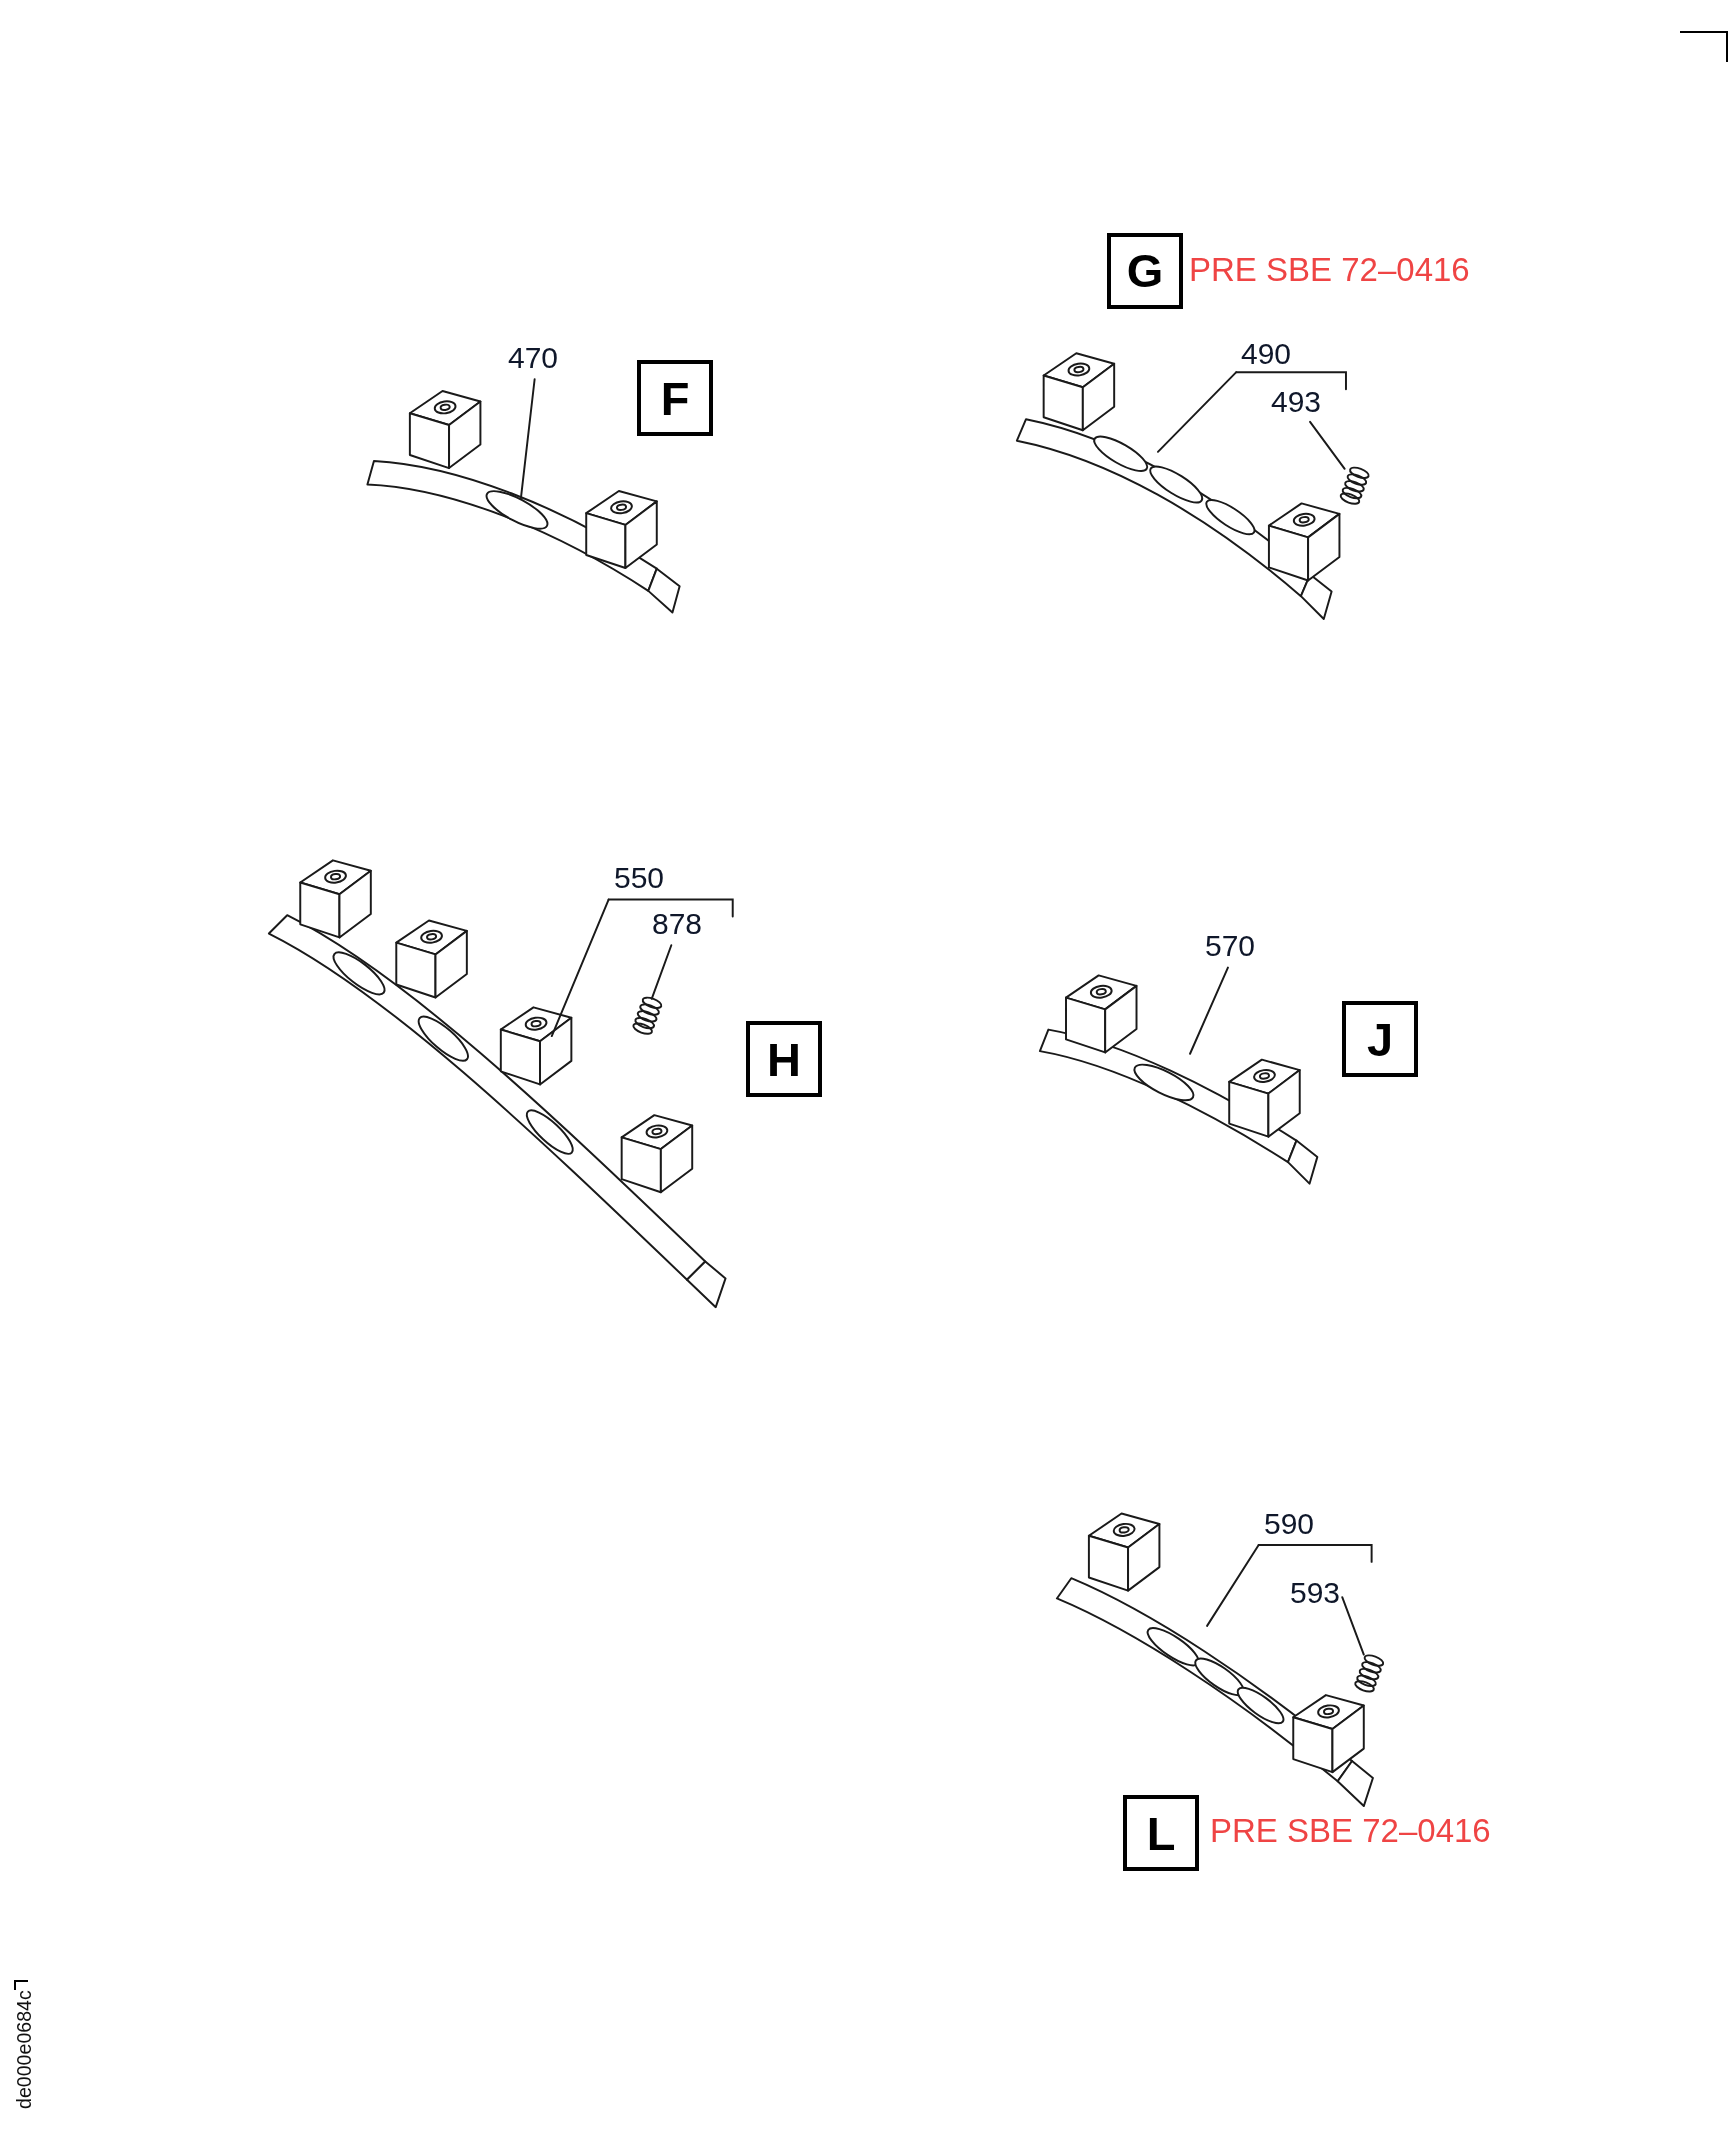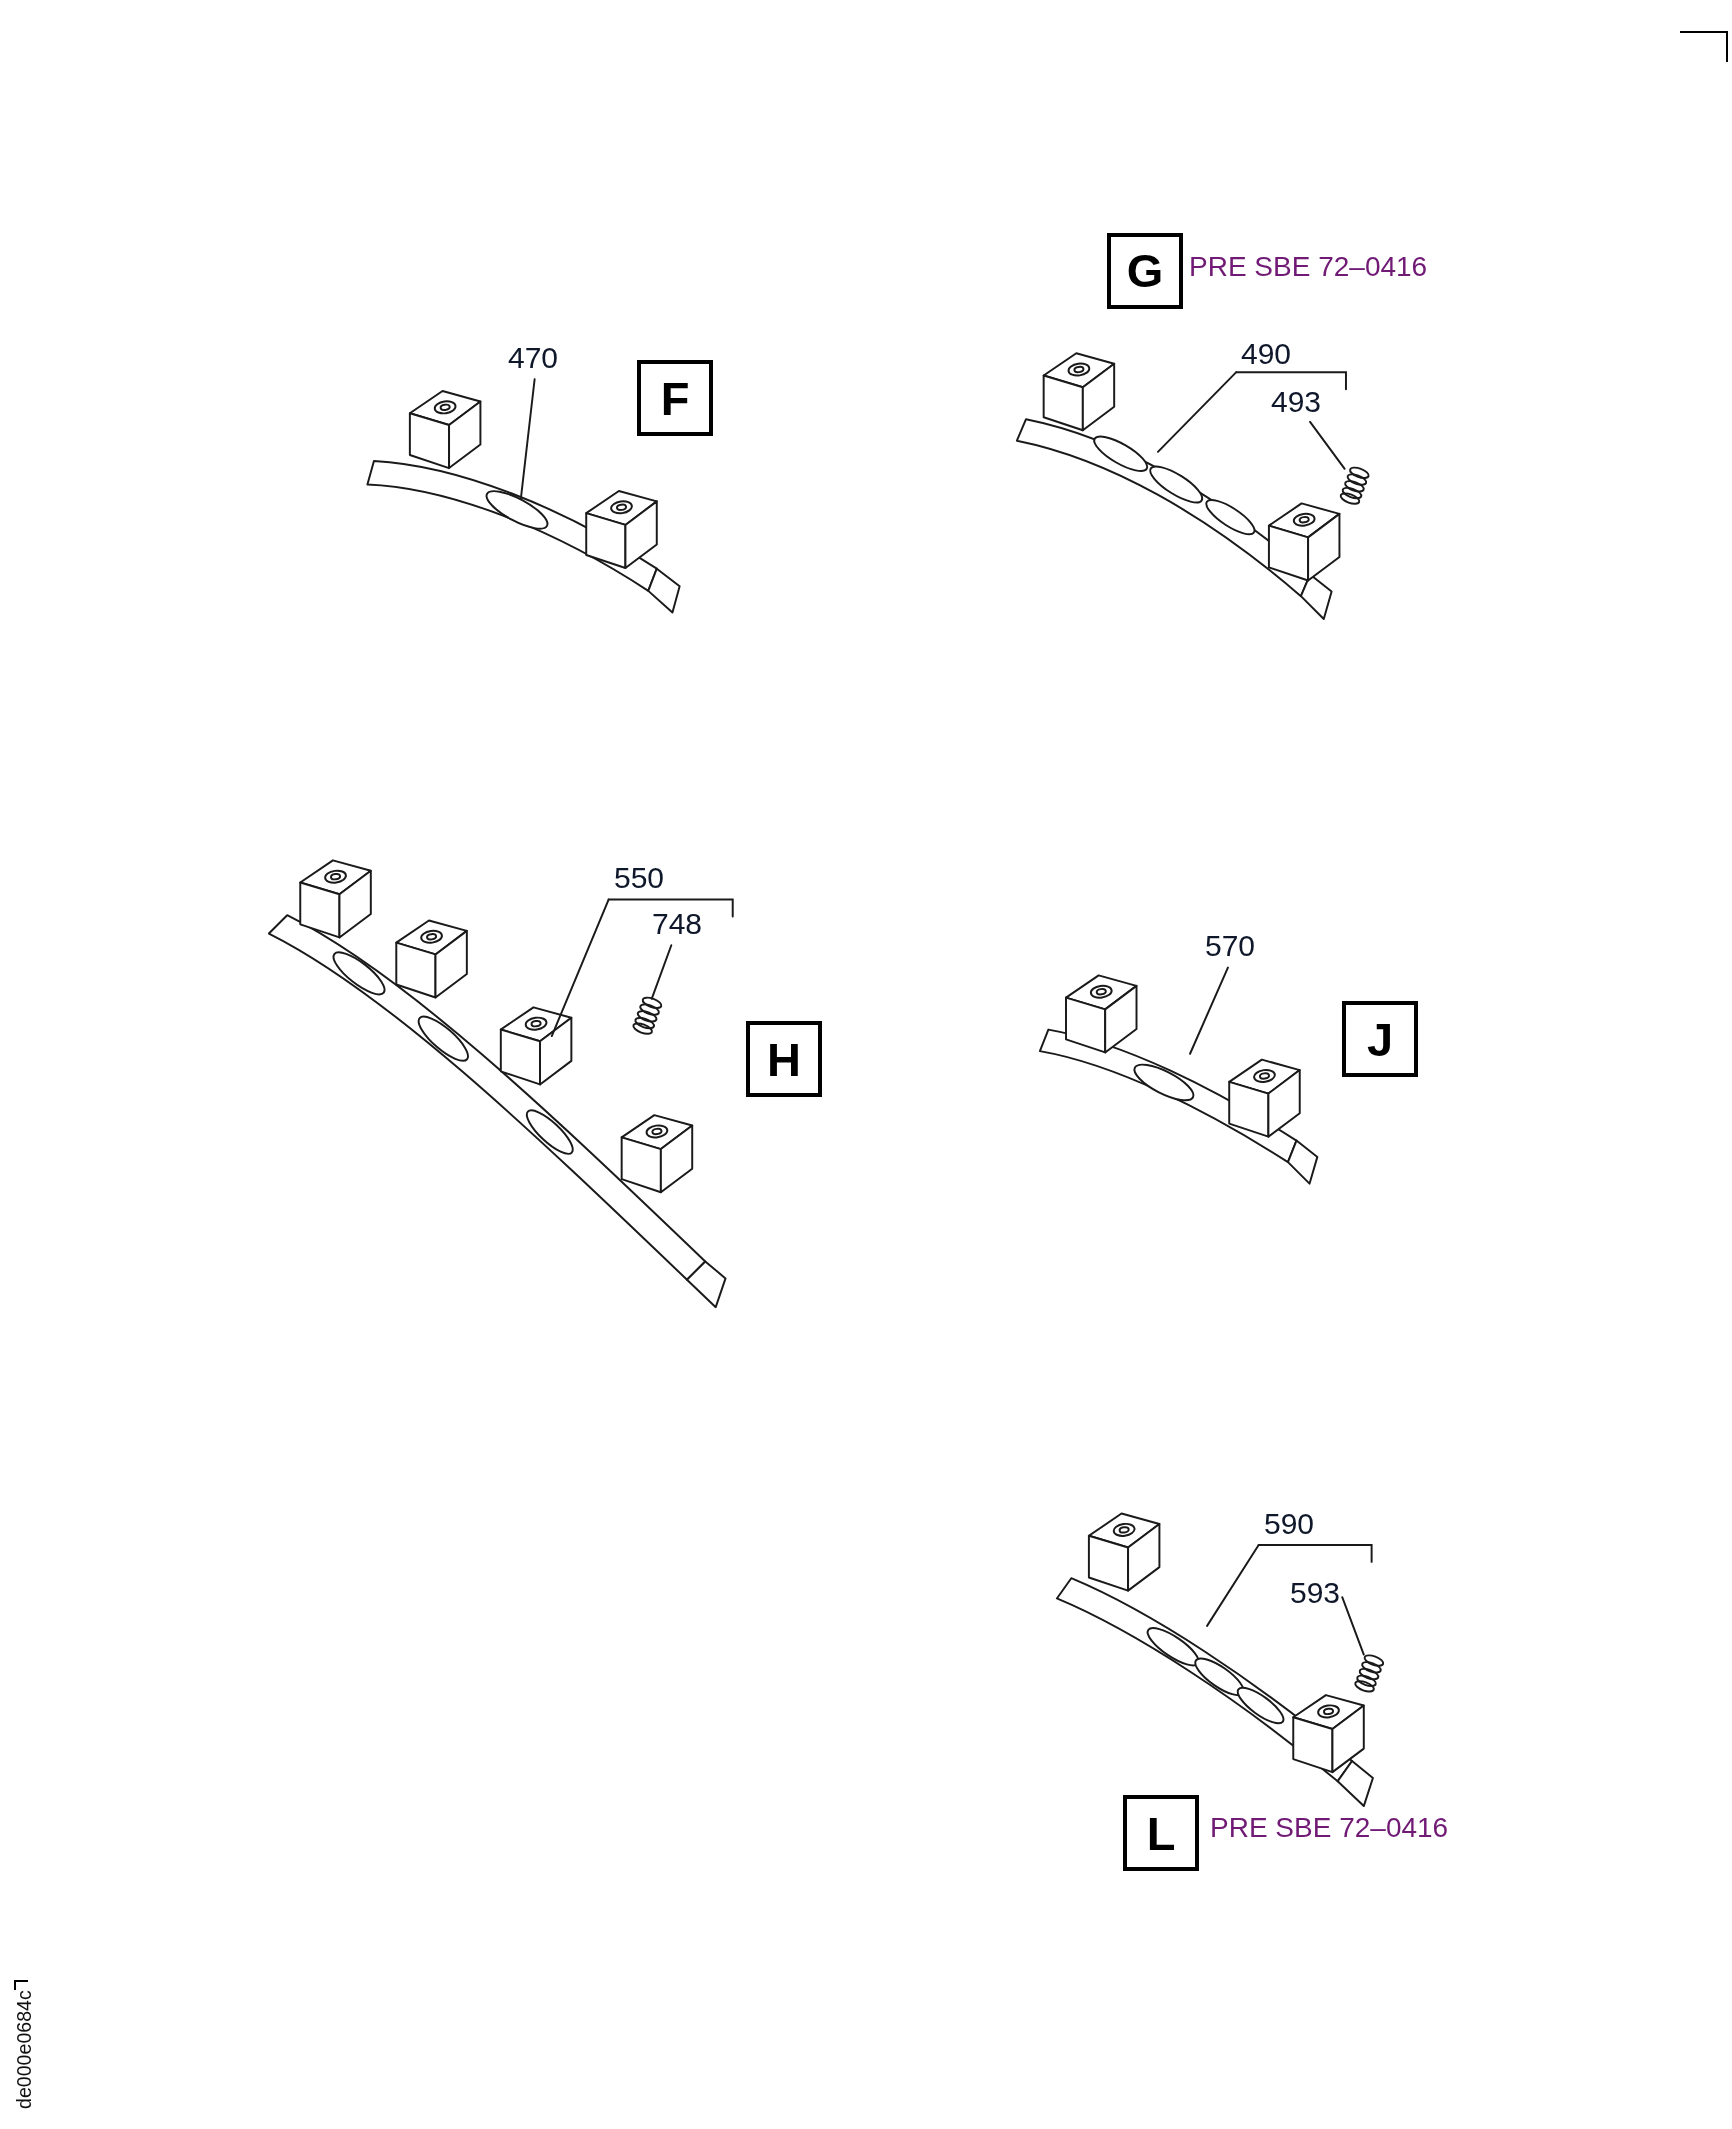--- a/index.html
+++ b/index.html
@@ -4,21 +4,21 @@
 <style>
   html,body{margin:0;padding:0;background:#fff;}
   .page{position:relative;width:1732px;height:2129px;background:#fff;overflow:hidden;
         font-family:"Liberation Sans", sans-serif;color:#111;}
   .panel{position:absolute;}
   .art{position:absolute;left:0;top:0;}
   .num{position:absolute;font-size:30px;line-height:1.1;white-space:nowrap;color:#0f172a;}
   .letterbox{position:absolute;width:68px;height:68px;border:4.6px solid #000;background:#fff;
              display:flex;align-items:center;justify-content:center;
              font-size:47px;font-weight:bold;color:#000;}
-  .note{position:absolute;font-size:28px;white-space:nowrap;color:#701a75;}
+  .note{position:absolute;font-size:33px;white-space:nowrap;color:#ef4444;}
   .corner-tr{position:absolute;left:1680px;top:31px;width:46px;height:29px;
              border-top:2.6px solid #000;border-right:2.6px solid #000;}
   .code-mark{position:absolute;left:14.4px;top:1980px;width:11.8px;height:7.8px;
              border-left:2px solid #000;border-top:2px solid #000;}
   .doc-code{position:absolute;left:13px;top:2109px;font-size:19.6px;white-space:nowrap;
             transform:rotate(-90deg);transform-origin:0 0;color:#111;}
   
   .ln{fill:#fff;stroke:#1a1a1a;stroke-width:3;stroke-linejoin:round;}
   .hole{fill:#fff;stroke:#1a1a1a;stroke-width:3;}
   .coil{fill:none;stroke:#1a1a1a;stroke-width:3;}
@@ -99,21 +99,21 @@
       <use href="#cube" transform="translate(68,80)"></use>
       <use href="#cube" transform="translate(215,172)"></use>
       <use href="#cube" transform="translate(375,305)"></use>
       <use href="#cube" transform="translate(560,470)"></use>
       <use href="#spring" transform="translate(590,295) rotate(20 22 27)"></use>
       <path class="leader" d="M552,146 L742,146 L742,172"></path>
       <path class="leader" d="M552,146 L465,355"></path>
       <path class="leader" d="M648,216 L618,298"></path>
     </svg>
     <span class="num" style="left:366px;top:57px">550</span>
-    <span class="num" style="left:404px;top:103px">748</span>
+    <span class="num" style="left:404px;top:103px">878</span>
     <div class="letterbox" style="left:498px;top:217px">
       <span>H</span>
     </div>
   </section>
 
   <section class="panel" style="left:1019px;top:915px;width:457px;height:301px">
     <svg class="art" width="457" height="301" viewBox="0 0 700 460">
       <path class="ln" d="M45,175 C160,195 300,265 425,345 L412,378 C287,298 147,228 32,208 Z"></path>
       <path class="ln" d="M425,345 L457,370 L445,411 L412,378 Z"></path>
       <ellipse class="hole" cx="222" cy="256" rx="50" ry="17" transform="rotate(27 222 256)"></ellipse>

